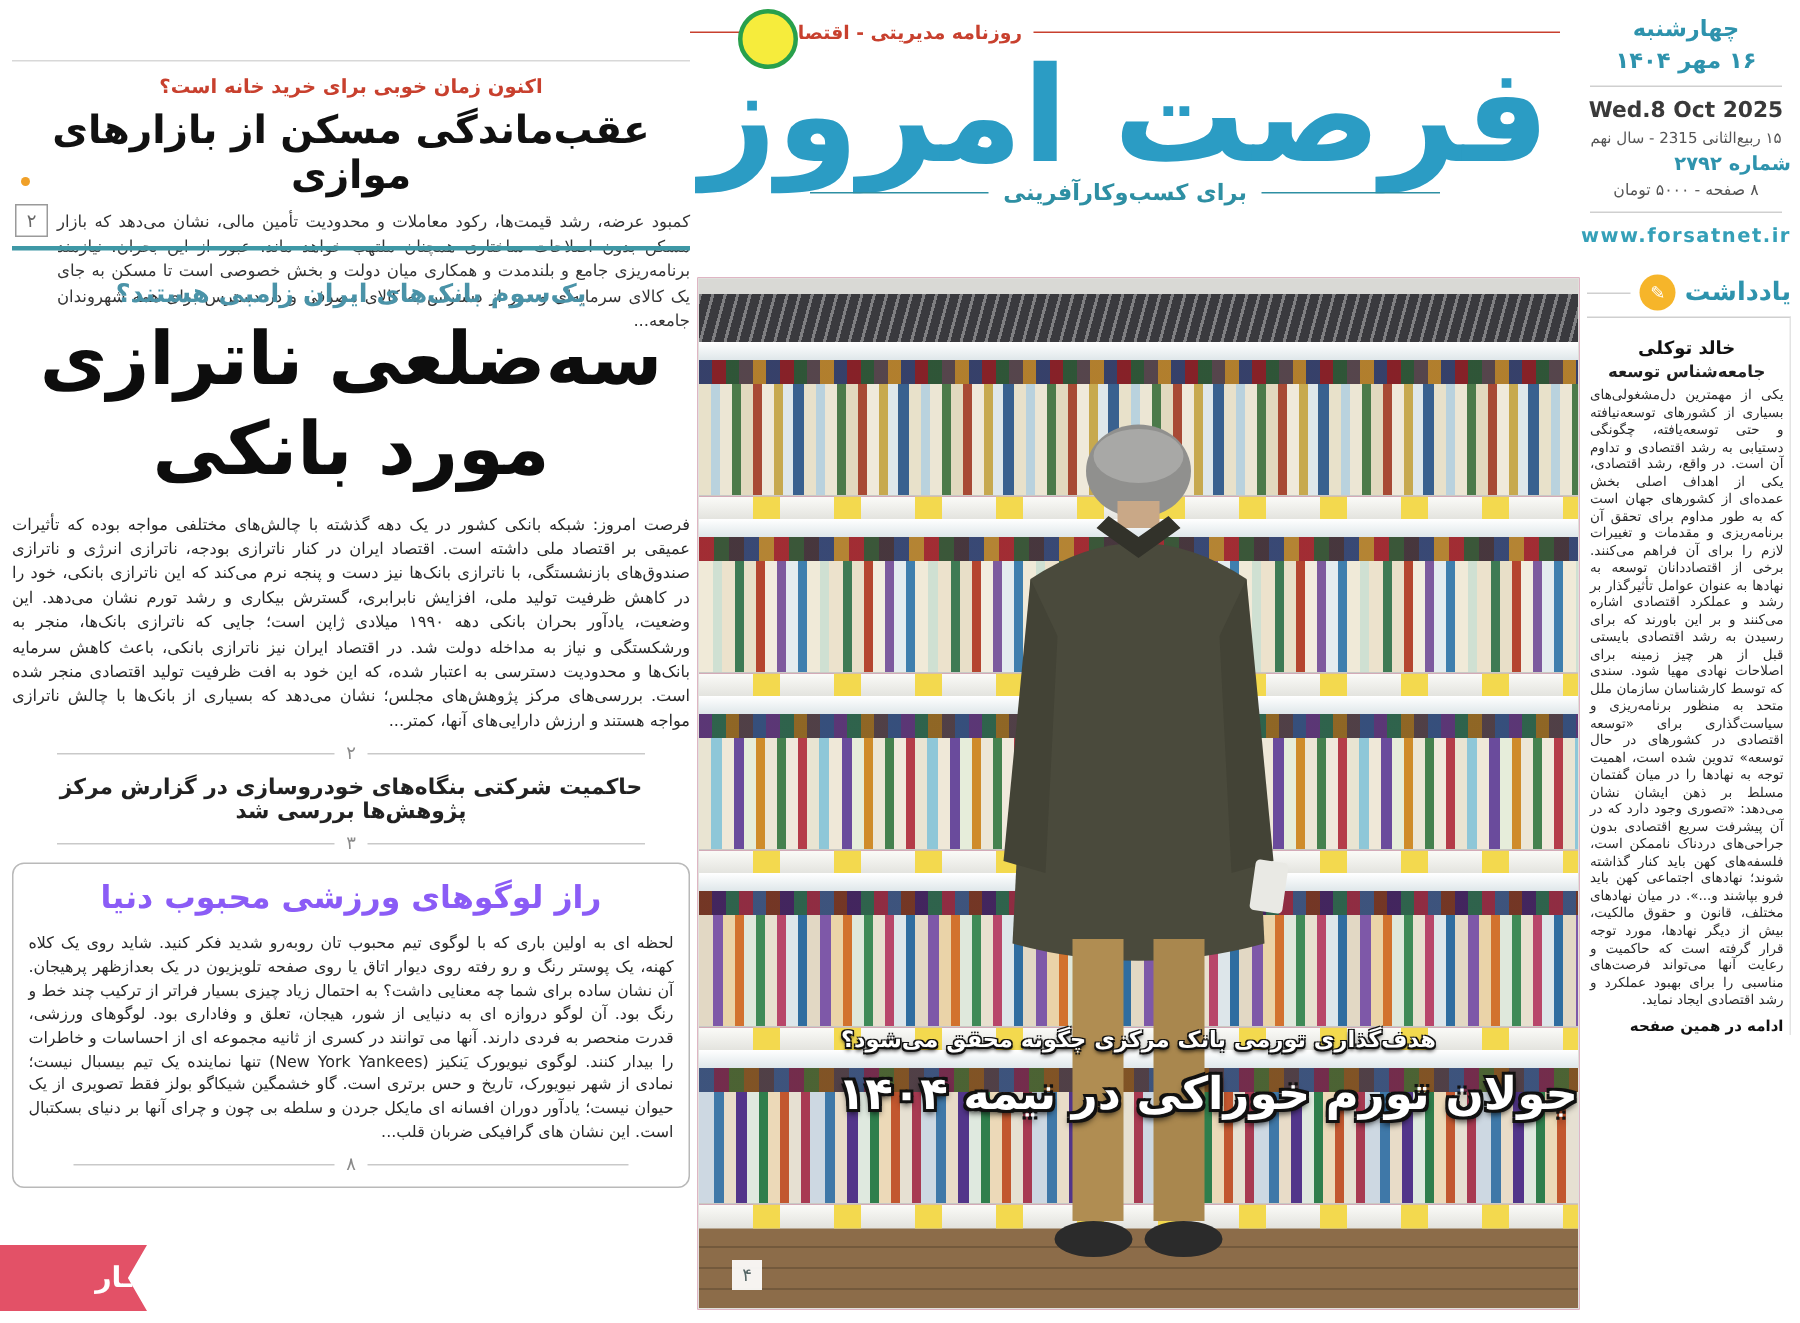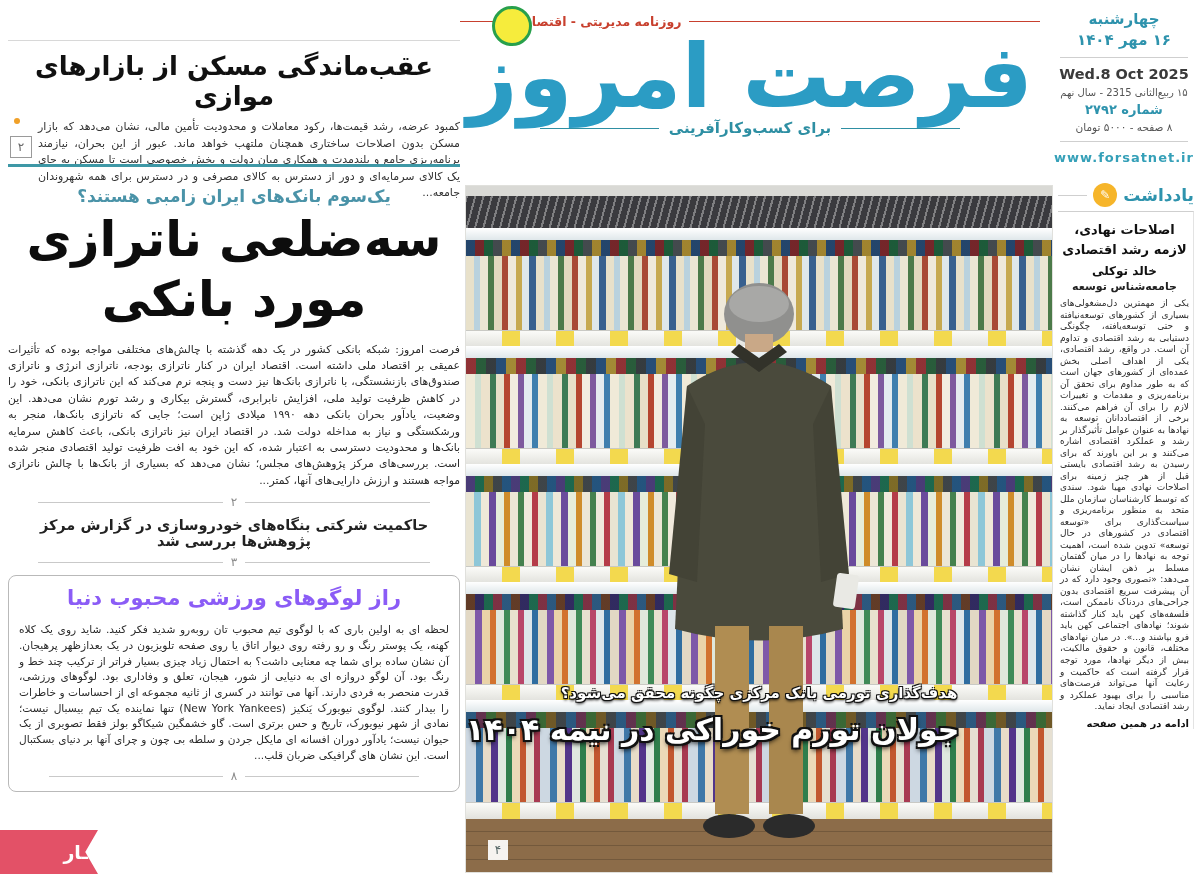--- a/index.html
+++ b/index.html
@@ -13,21 +13,21 @@
   .just{text-align:justify;text-align-last:right;}
   .numdiv{display:flex;align-items:center;gap:8px;color:#8a8a8a;font-size:12px;margin:6px 30px;}
   .numdiv::before,.numdiv::after{content:"";flex:1;border-top:1px solid #c9c9c9;}
   
   .dateblock{right:6px;top:10px;width:140px;text-align:center;}
   .dateblock .fa-weekday{color:#2e93ad;font-weight:bold;font-size:15px;}
   .dateblock .fa-date{color:#2e93ad;font-weight:bold;font-size:15px;margin-top:3px;}
   .dateblock .sep{border-top:1px solid #cfcfcf;margin:8px 6px;}
   .dateblock .en-date{color:#3a3a3a;font-weight:bold;font-size:14.5px;}
   .dateblock .hijri{color:#555;font-size:10px;margin-top:5px;}
-  .dateblock .issue{color:#2e93ad;font-weight:bold;font-size:13px;margin-top:4px;}
+  .dateblock .issue{color:#2e93ad;font-weight:bold;font-size:13px;margin-top:4px;text-align:right;}
   .dateblock .pages{color:#555;font-size:10.5px;margin-top:4px;}
   .dateblock .site{color:#35a0b8;font-weight:bold;font-size:13px;letter-spacing:1px;direction:ltr;}
   
   .masthead{top:0;right:150px;width:600px;height:178px;text-align:center;}
   .tagline-top{display:flex;align-items:center;gap:8px;color:#c8402e;font-size:12.5px;font-weight:bold;margin-top:14px;padding:0 10px;}
   .tagline-top .line-l{flex:1;border-top:1px solid #c8402e;}
   .tagline-top .line-r{width:46px;border-top:1px solid #c8402e;}
   .logo-text{color:#2b9cc4;font-weight:bold;font-size:88px;line-height:1.05;margin-top:2px;letter-spacing:-2px;}
   .logo-dot{position:absolute;top:6px;right:518px;width:34px;height:34px;border-radius:50%;background:#f6ec3c;border:3px solid #28a04c;}
   .tagline-bottom{display:flex;align-items:center;gap:10px;color:#2e8fa3;font-size:15px;font-weight:bold;margin-top:-4px;padding:0 90px;}
@@ -57,21 +57,21 @@
   .briefcase::before{content:"";position:absolute;top:-6px;left:7px;width:8px;height:5px;border:2px solid #f5a623;border-bottom:none;border-radius:3px 3px 0 0;}
   .bizbox{border:1px solid #b9b9b9;border-radius:8px;padding:8px 10px 2px;position:relative;}
   .bizbox .h3{color:#8b5cf6;font-size:21px;font-weight:900;text-align:center;margin:2px 0 8px;}
   .bizbox .body{font-size:10.6px;line-height:1.48;color:#2a2a2a;}
   
   .ribbon{left:0;bottom:8px;width:98px;height:44px;background:#e03a52;opacity:.88;
     clip-path:polygon(0 0,100% 0,87% 50%,100% 100%,0 100%);
     display:flex;align-items:center;justify-content:flex-start;padding-right:10px;box-sizing:border-box;
     color:#fff;font-weight:bold;font-size:19px;z-index:30;}
   
-  .photo{left:465px;top:185px;width:588px;height:688px;background:#0c4a6e;overflow:hidden;border:1px solid #e0e0dc;box-sizing:border-box;}
+  .photo{left:465px;top:185px;width:588px;height:688px;background:#be185d;overflow:hidden;border:1px solid #e0e0dc;box-sizing:border-box;}
   .ceiling{height:10px;background:#d9d9d5;}
   .fridge-top{height:32px;background:#3a3a3e;background-image:repeating-linear-gradient(105deg,rgba(255,255,255,.35) 0 2px,transparent 2px 8px);}
   .row{height:118px;position:relative;}
   .lightbar{height:12px;background:linear-gradient(#ffffff,#dfe7ea);}
   .caps{height:16px;opacity:.9;}
   .bottles{height:74px;}
   .shelfedge{height:16px;border-top:1px solid #c9c9c4;background:
      repeating-linear-gradient(90deg,transparent 0 36px,#f3d94e 36px 54px),
      linear-gradient(#fbfbf8,#e2e2dd);}
   .r1 .caps{background:repeating-linear-gradient(90deg,#27456b 0 9px,#802222 9px 18px,#1f5c33 18px 27px,#4a4a4a 27px 36px,#b08a28 36px 45px);}
@@ -82,21 +82,21 @@
   .r3 .bottles{background:repeating-linear-gradient(90deg,#e9e4d2 0 8px,#8ec7d8 8px 15px,#efe8d8 15px 23px,#6a4b9c 23px 30px,#e6edda 30px 38px,#cf8c2a 38px 44px,#ece6d6 44px 52px,#45814e 52px 58px,#f0e9dc 58px 66px,#b53c49 66px 72px);}
   .r4 .caps{background:repeating-linear-gradient(90deg,#6b3a1f 0 9px,#35275e 9px 18px,#1f6b4a 18px 27px,#8a2f3f 27px 36px,#2f5a80 36px 45px);}
   .r4 .bottles{background:repeating-linear-gradient(90deg,#e2d8c4 0 9px,#7e58a8 9px 16px,#ead3a8 16px 24px,#d2722e 24px 30px,#dfe8dc 30px 38px,#3f8a57 38px 44px,#e8e0cf 44px 52px,#b8466a 52px 58px,#dde6ea 58px 66px,#2f6da0 66px 72px);}
   .r5 .caps{background:repeating-linear-gradient(90deg,#2f5a80 0 10px,#6b2f4a 10px 20px,#3f6b2f 20px 30px,#7a5a1f 30px 40px,#444 40px 50px);}
   .r5 .bottles{background:repeating-linear-gradient(90deg,#cdd8e2 0 10px,#3f78a8 10px 17px,#e8dcc8 17px 25px,#52358a 25px 32px,#dfe9df 32px 40px,#2f7e4c 40px 46px,#ecd9b8 46px 54px,#c2572f 54px 60px,#e6e0d2 60px 68px,#a83a52 68px 74px);}
   .floor{height:56px;background:#8c6c49;background-image:repeating-linear-gradient(0deg,rgba(0,0,0,.18) 0 1px,transparent 1px 14px);}
   .man{position:absolute;left:50%;margin-left:-120px;bottom:26px;z-index:5;}
   .cap-small{position:absolute;top:498px;left:0;right:0;text-align:center;z-index:10;
     color:#fff;font-size:15px;font-weight:bold;
     text-shadow:-1px -1px 0 #111,1px -1px 0 #111,-1px 1px 0 #111,1px 1px 0 #111,0 2px 3px #000;}
-  .cap-large{position:absolute;top:526px;left:0;right:0;text-align:left;z-index:10;
+  .cap-large{position:absolute;top:526px;left:0;right:0;text-align:right;z-index:10;
     color:#fff;font-size:30px;font-weight:900;
     text-shadow:-2px -2px 0 #111,2px -2px 0 #111,-2px 2px 0 #111,2px 2px 0 #111,0 3px 5px #000;}
   .photo .pagebox{left:22px;bottom:12px;top:auto;background:rgba(255,255,255,.92);border:none;color:#566;z-index:10;}
   
   .notecol{left:1058px;top:183px;width:136px;height:692px;box-sizing:border-box;}
   .notehead{display:flex;align-items:center;justify-content:flex-start;gap:6px;}
   .notehead .label{color:#2e93ad;font-size:17px;font-weight:bold;}
   .noteicon{width:24px;height:24px;border-radius:50%;background:#f6b52a;color:#fff;font-size:12px;
     display:flex;align-items:center;justify-content:center;}
   .notehead .line{flex:1;border-top:1px solid #cfcfcf;}
@@ -132,20 +132,21 @@
   <div class="logo-text">فرصت امروز</div>
   <div class="tagline-bottom">
     <span class="line"></span>
     <span>برای کسب‌وکارآفرینی</span>
     <span class="line"></span>
   </div>
 </div>
 
 <div class="abs topleft">
   <div class="topline"></div>
+  <div class="kicker">اکنون زمان خوبی برای خرید خانه است؟</div>
   <div class="headline">عقب‌ماندگی مسکن از بازارهای موازی</div>
   <div class="body just">کمبود عرضه، رشد قیمت‌ها، رکود معاملات و محدودیت تأمین مالی، نشان می‌دهد که بازار مسکن بدون اصلاحات ساختاری همچنان ملتهب خواهد ماند. عبور از این بحران، نیازمند برنامه‌ریزی جامع و بلندمدت و همکاری میان دولت و بخش خصوصی است تا مسکن به جای یک کالای سرمایه‌ای و دور از دسترس به کالای مصرفی و در دسترس برای همه شهروندان جامعه...</div>
   <div class="dot"></div>
   <div class="pagebox">۲</div>
 </div>
 <div class="abs teal-bar"></div>
 
 <div class="abs leadcol">
   <div class="kicker">یک‌سوم بانک‌های ایران زامبی هستند؟</div>
   <div class="h1">
@@ -230,19 +231,18 @@
   <div class="pagebox">۴</div>
 </div>
 
 <div class="abs notecol">
   <div class="notehead">
     <span class="label">یادداشت</span>
     <span class="noteicon">✎</span>
     <span class="line"></span>
   </div>
   <div class="noteframe">
-    <div class="notetitle">اصلاحات نهادی، لازمه رشد اقتصادی</div>
     <div class="noteauthor">خالد توکلی</div>
     <div class="noterole">جامعه‌شناس توسعه</div>
     <div class="notebody">یکی از مهمترین دل‌مشغولی‌های بسیاری از کشورهای توسعه‌نیافته و حتی توسعه‌یافته، چگونگی دستیابی به رشد اقتصادی و تداوم آن است. در واقع، رشد اقتصادی، یکی از اهداف اصلی بخش عمده‌ای از کشورهای جهان است که به طور مداوم برای تحقق آن برنامه‌ریزی و مقدمات و تغییرات لازم را برای آن فراهم می‌کنند. برخی از اقتصاددانان توسعه به نهادها به عنوان عوامل تأثیرگذار بر رشد و عملکرد اقتصادی اشاره می‌کنند و بر این باورند که برای رسیدن به رشد اقتصادی بایستی قبل از هر چیز زمینه برای اصلاحات نهادی مهیا شود. سندی که توسط کارشناسان سازمان ملل متحد به منظور برنامه‌ریزی و سیاست‌گذاری برای «توسعه اقتصادی در کشورهای در حال توسعه» تدوین شده است، اهمیت توجه به نهادها را در میان گفتمان مسلط بر ذهن ایشان نشان می‌دهد: «تصوری وجود دارد که در آن پیشرفت سریع اقتصادی بدون جراحی‌های دردناک ناممکن است، فلسفه‌های کهن باید کنار گذاشته شوند؛ نهادهای اجتماعی کهن باید فرو بپاشند و...». در میان نهادهای مختلف، قانون و حقوق مالکیت، بیش از دیگر نهادها، مورد توجه قرار گرفته است که حاکمیت و رعایت آنها می‌تواند فرصت‌های مناسبی را برای بهبود عملکرد و رشد اقتصادی ایجاد نماید.</div>
     <div class="notecontinue">ادامه در همین صفحه</div>
   </div>
 </div>
 
 </body></html>

